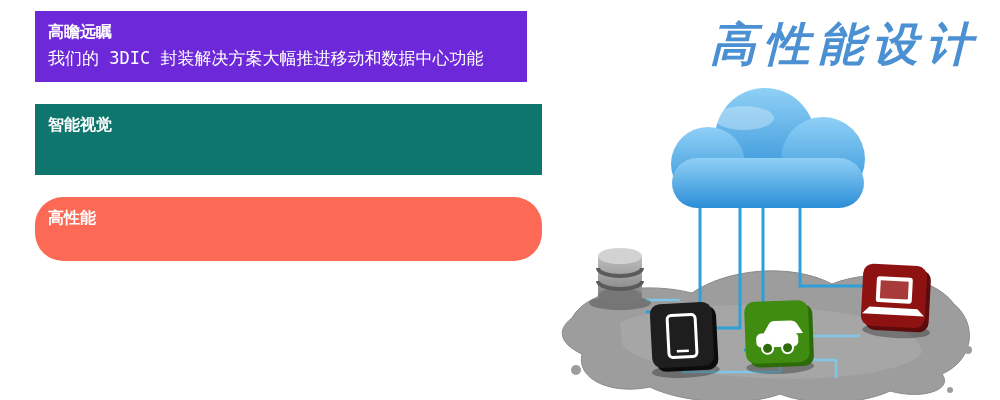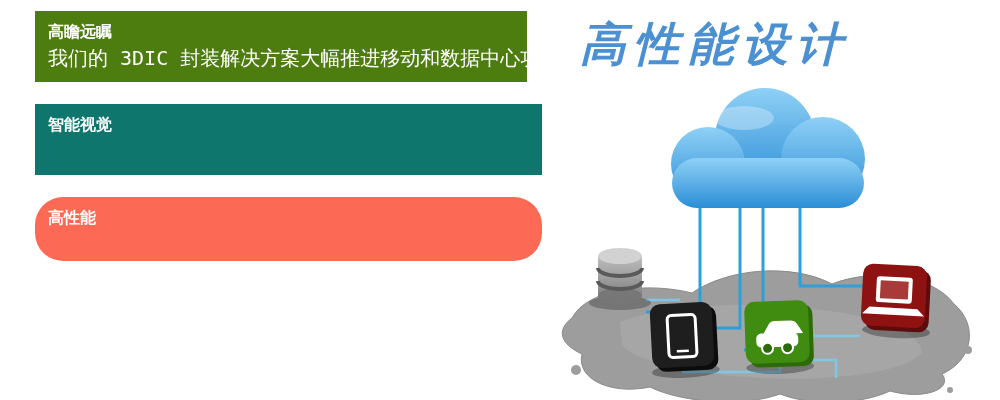--- a/index.html
+++ b/index.html
@@ -6,27 +6,27 @@
   body{
     position:relative;width:1000px;height:400px;overflow:hidden;
     background:#ffffff;font-family:"DejaVu Sans",sans-serif;
   }
   .banner{
     position:absolute;left:35px;box-sizing:border-box;
     color:#fff;padding:8px 13px;
     font-family:"DejaVu Sans Mono","DejaVu Sans",sans-serif;
   }
   .banner-title{font-size:16px;font-weight:bold;line-height:26px;white-space:nowrap;}
-  .banner-text{font-size:20px;line-height:26px;white-space:nowrap;}
-  #banner-vision{top:11px;width:492px;height:71px;background:#4d7c0f;}
+  .banner-text{font-size:17px;line-height:26px;white-space:nowrap;}
+  #banner-vision{top:11px;width:492px;height:71px;background:#6d28d9;}
   #banner-smart{top:104px;width:507px;height:71px;background:#0f766e;}
   #banner-perf{top:197px;width:507px;height:64px;background:#fc6a55;border-radius:28px;}
   .headline{
     position:absolute;left:580px;top:14px;width:400px;
-    text-align:left;
+    text-align:right;
     font-family:"DejaVu Serif",serif;font-style:italic;font-weight:bold;
     font-size:46px;letter-spacing:8px;color:#4a90d2;
     white-space:nowrap;
   }
   .illustration{position:absolute;left:530px;top:60px;width:470px;height:340px;}
 </style>
 </head>
 <body>
 
 <div class="banner" id="banner-vision">

